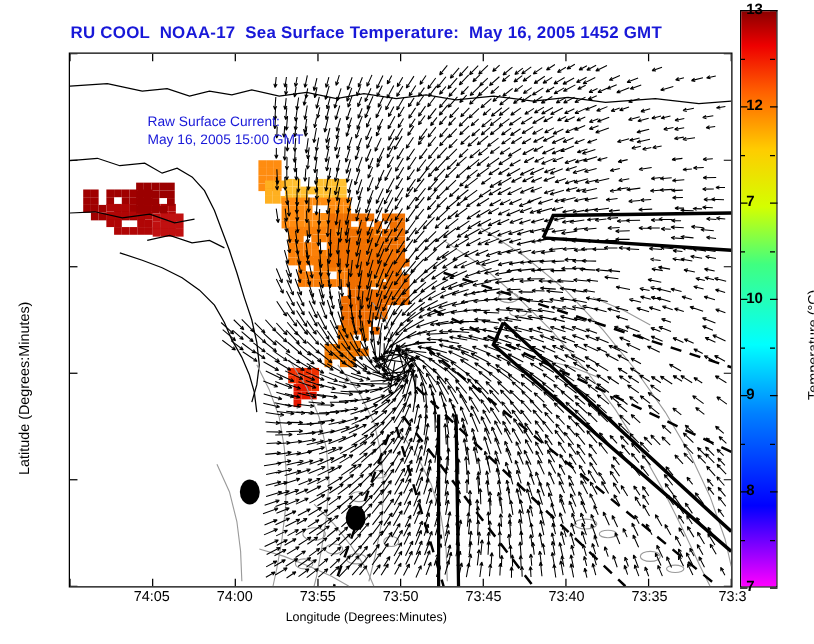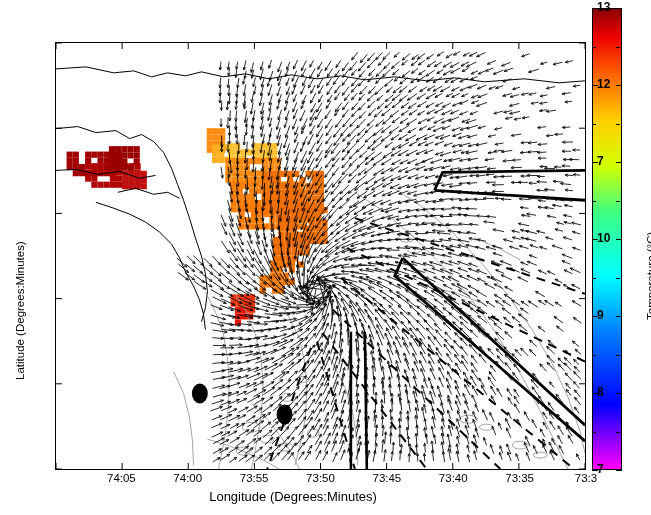--- a/index.html
+++ b/index.html
@@ -16,21 +16,21 @@
 
   svg.mapsvg{position:absolute;left:0;top:0;width:100%;height:100%;display:block;}
 
   .annot{position:absolute;left:62px;top:48px;color:#1818d8;font-size:11px;
          line-height:14px;white-space:pre;pointer-events:none;}
 
   .ylab{position:absolute;font-size:11.5px;color:#000;transform:rotate(-90deg);
         transform-origin:left top;white-space:nowrap;}
   .ylabel-axis{left:14px;top:380px;}
   .xlabel-axis{position:absolute;left:0;top:489px;width:586px;text-align:center;
-               font-size:13px;color:#000;}
+               font-size:10px;color:#000;}
 
   .ytick{position:absolute;right:0;width:46px;text-align:right;font-size:11.5px;
          color:#000;transform:translateY(-7px);}
   .ytickwrap{position:absolute;left:0;top:0;width:52px;height:515px;}
   .xtick{position:absolute;top:472px;font-size:11.5px;color:#000;
          transform:translateX(-50%);white-space:nowrap;}
 
   .cbar{position:absolute;left:592px;top:8px;width:30px;height:462px;
         border:1px solid #000;box-sizing:border-box;}
   .cbar-grad{position:absolute;left:0;top:0;width:100%;height:100%;}
@@ -43,20 +43,21 @@
 
   .scalebar{position:absolute;left:62px;top:432px;font-size:11px;color:#000;}
   .scalebar .lbl{margin-left:4px;}
   .scalebar svg{display:block;margin-top:1px;}
 </style>
 </head>
 <body>
 
 <div id="root">
 
+  <div class="title">RU COOL  NOAA-17  Sea Surface Temperature:  May 16, 2005 1452 GMT</div>
 
 
   <div class="ylab ylabel-axis">Latitude (Degrees:Minutes)</div>
 
   <div class="plotframe">
     <svg class="mapsvg" viewBox="0 0 531 428" preserveAspectRatio="none">
       <defs>
         <marker id="ar" markerWidth="5" markerHeight="5" refX="4" refY="2" orient="auto">
           <path d="M0,0 L4,2 L0,4 z" fill="#000"></path>
         </marker>
@@ -2485,20 +2486,22 @@
           <line x1="531" y1="171.20000000000002" x2="525" y2="171.20000000000002"></line>
           <line x1="0" y1="256.8" x2="6" y2="256.8"></line>
           <line x1="531" y1="256.8" x2="525" y2="256.8"></line>
           <line x1="0" y1="342.40000000000003" x2="6" y2="342.40000000000003"></line>
           <line x1="531" y1="342.40000000000003" x2="525" y2="342.40000000000003"></line>
           <line x1="0" y1="428" x2="6" y2="428"></line>
           <line x1="531" y1="428" x2="525" y2="428"></line>
         </g>
       </svg>
 
+    <div class="annot"><span>Raw Surface Current:</span>
+<span>May 16, 2005 15:00 GMT</span></div>
 
   </div>
 
   <div id="xticks">
       <div class="xtick" style="left: 55px; margin-top: 44px;">74:10</div>
       <div class="xtick" style="left: 121.375px;">74:05</div>
       <div class="xtick" style="left: 187.75px;">74:00</div>
       <div class="xtick" style="left: 254.125px;">73:55</div>
       <div class="xtick" style="left: 320.5px;">73:50</div>
       <div class="xtick" style="left: 386.875px;">73:45</div>

